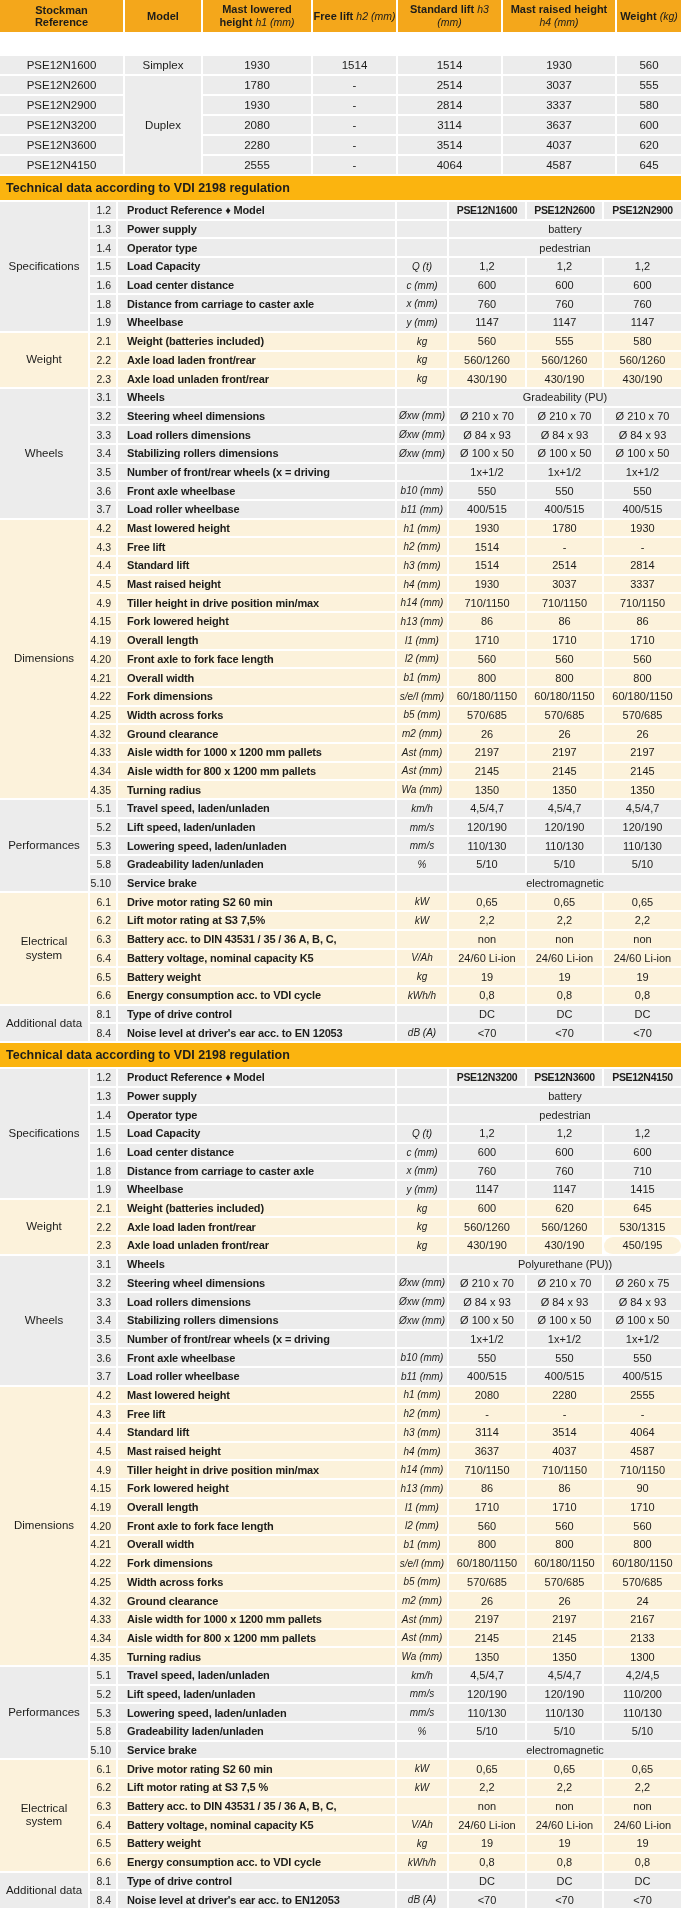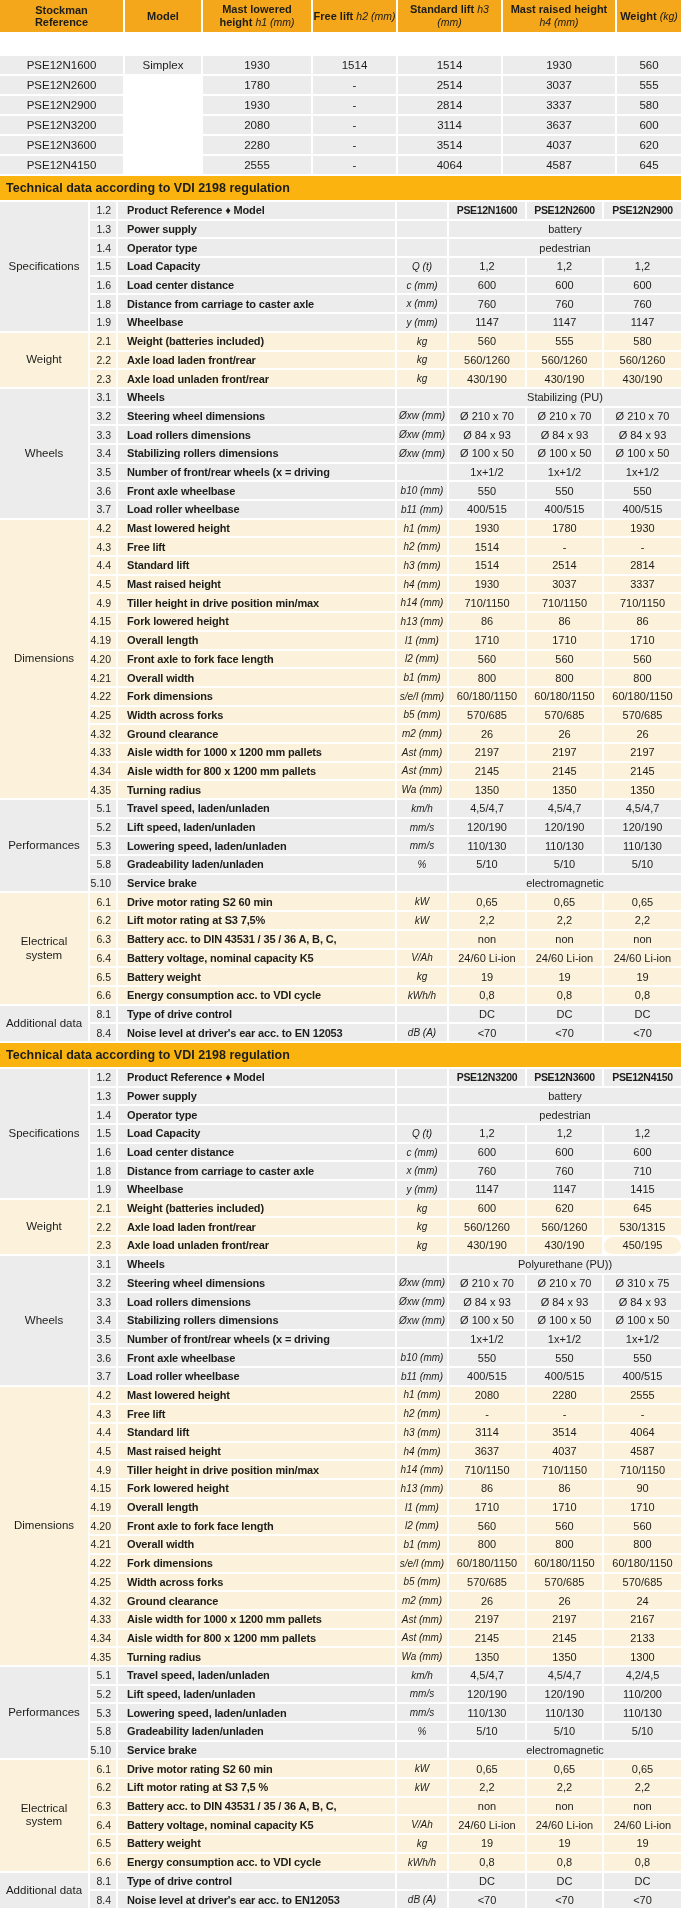--- a/index.html
+++ b/index.html
@@ -62,20 +62,21 @@
         <div class="thw"><span class="hl">Weight</span> <span class="hu">(kg)</span></div>
       </div>
       <div class="c tcell" style="grid-area: 3 / 1;">PSE12N1600</div>
       <div class="c tcell" style="grid-area: 3 / 2;">Simplex</div>
       <div class="c tcell" style="grid-area: 3 / 3;">1930</div>
       <div class="c tcell" style="grid-area: 3 / 4;">1514</div>
       <div class="c tcell" style="grid-area: 3 / 5;">1514</div>
       <div class="c tcell" style="grid-area: 3 / 6;">1930</div>
       <div class="c tcell last" style="grid-area: 3 / 7;">560</div>
       <div class="c tcell" style="grid-area: 4 / 1;">PSE12N2600</div>
+      <div class="c tcell" style="grid-area: 4 / 2 / span 5;">Duplex</div>
       <div class="c tcell" style="grid-area: 4 / 3;">1780</div>
       <div class="c tcell" style="grid-area: 4 / 4;">-</div>
       <div class="c tcell" style="grid-area: 4 / 5;">2514</div>
       <div class="c tcell" style="grid-area: 4 / 6;">3037</div>
       <div class="c tcell last" style="grid-area: 4 / 7;">555</div>
       <div class="c tcell" style="grid-area: 5 / 1;">PSE12N2900</div>
       <div class="c tcell" style="grid-area: 5 / 3;">1930</div>
       <div class="c tcell" style="grid-area: 5 / 4;">-</div>
       <div class="c tcell" style="grid-area: 5 / 5;">2814</div>
       <div class="c tcell" style="grid-area: 5 / 6;">3337</div>
@@ -157,21 +158,21 @@
         <div class="c num t-cream" style="grid-area: 10 / 2;">2.3</div>
         <div class="c lbl t-cream" style="grid-area: 10 / 3;">Axle load unladen front/rear</div>
         <div class="c unit t-cream" style="grid-area: 10 / 4;">kg</div>
         <div class="c val t-cream" style="grid-area: 10 / 5;">430/190</div>
         <div class="c val t-cream" style="grid-area: 10 / 6;">430/190</div>
         <div class="c val last t-cream" style="grid-area: 10 / 7;">430/190</div>
         <div class="c gcell t-gray" style="grid-area: 11 / 1 / span 7;">Wheels</div>
         <div class="c num t-gray" style="grid-area: 11 / 2;">3.1</div>
         <div class="c lbl t-gray" style="grid-area: 11 / 3;">Wheels</div>
         <div class="c unit t-gray" style="grid-area: 11 / 4;"></div>
-        <div class="c val last t-gray" style="grid-area: 11 / 5 / auto / 8;">Stabilizing (PU)</div>
+        <div class="c val last t-gray" style="grid-area: 11 / 5 / auto / 8;">Gradeability (PU)</div>
         <div class="c num t-gray" style="grid-area: 12 / 2;">3.2</div>
         <div class="c lbl t-gray" style="grid-area: 12 / 3;">Steering wheel dimensions</div>
         <div class="c unit t-gray" style="grid-area: 12 / 4;">Øxw (mm)</div>
         <div class="c val t-gray" style="grid-area: 12 / 5;">Ø 210 x 70</div>
         <div class="c val t-gray" style="grid-area: 12 / 6;">Ø 210 x 70</div>
         <div class="c val last t-gray" style="grid-area: 12 / 7;">Ø 210 x 70</div>
         <div class="c num t-gray" style="grid-area: 13 / 2;">3.3</div>
         <div class="c lbl t-gray" style="grid-area: 13 / 3;">Load rollers dimensions</div>
         <div class="c unit t-gray" style="grid-area: 13 / 4;">Øxw (mm)</div>
         <div class="c val t-gray" style="grid-area: 13 / 5;">Ø 84 x 93</div>
@@ -435,21 +436,21 @@
         <div class="c gcell t-gray" style="grid-area: 11 / 1 / span 7;">Wheels</div>
         <div class="c num t-gray" style="grid-area: 11 / 2;">3.1</div>
         <div class="c lbl t-gray" style="grid-area: 11 / 3;">Wheels</div>
         <div class="c unit t-gray" style="grid-area: 11 / 4;"></div>
         <div class="c val last t-gray" style="grid-area: 11 / 5 / auto / 8;">Polyurethane (PU))</div>
         <div class="c num t-gray" style="grid-area: 12 / 2;">3.2</div>
         <div class="c lbl t-gray" style="grid-area: 12 / 3;">Steering wheel dimensions</div>
         <div class="c unit t-gray" style="grid-area: 12 / 4;">Øxw (mm)</div>
         <div class="c val t-gray" style="grid-area: 12 / 5;">Ø 210 x 70</div>
         <div class="c val t-gray" style="grid-area: 12 / 6;">Ø 210 x 70</div>
-        <div class="c val last t-gray" style="grid-area: 12 / 7;">Ø 310 x 75</div>
+        <div class="c val last t-gray" style="grid-area: 12 / 7;">Ø 260 x 75</div>
         <div class="c num t-gray" style="grid-area: 13 / 2;">3.3</div>
         <div class="c lbl t-gray" style="grid-area: 13 / 3;">Load rollers dimensions</div>
         <div class="c unit t-gray" style="grid-area: 13 / 4;">Øxw (mm)</div>
         <div class="c val t-gray" style="grid-area: 13 / 5;">Ø 84 x 93</div>
         <div class="c val t-gray" style="grid-area: 13 / 6;">Ø 84 x 93</div>
         <div class="c val last t-gray" style="grid-area: 13 / 7;">Ø 84 x 93</div>
         <div class="c num t-gray" style="grid-area: 14 / 2;">3.4</div>
         <div class="c lbl t-gray" style="grid-area: 14 / 3;">Stabilizing rollers dimensions</div>
         <div class="c unit t-gray" style="grid-area: 14 / 4;">Øxw (mm)</div>
         <div class="c val t-gray" style="grid-area: 14 / 5;">Ø 100 x 50</div>

